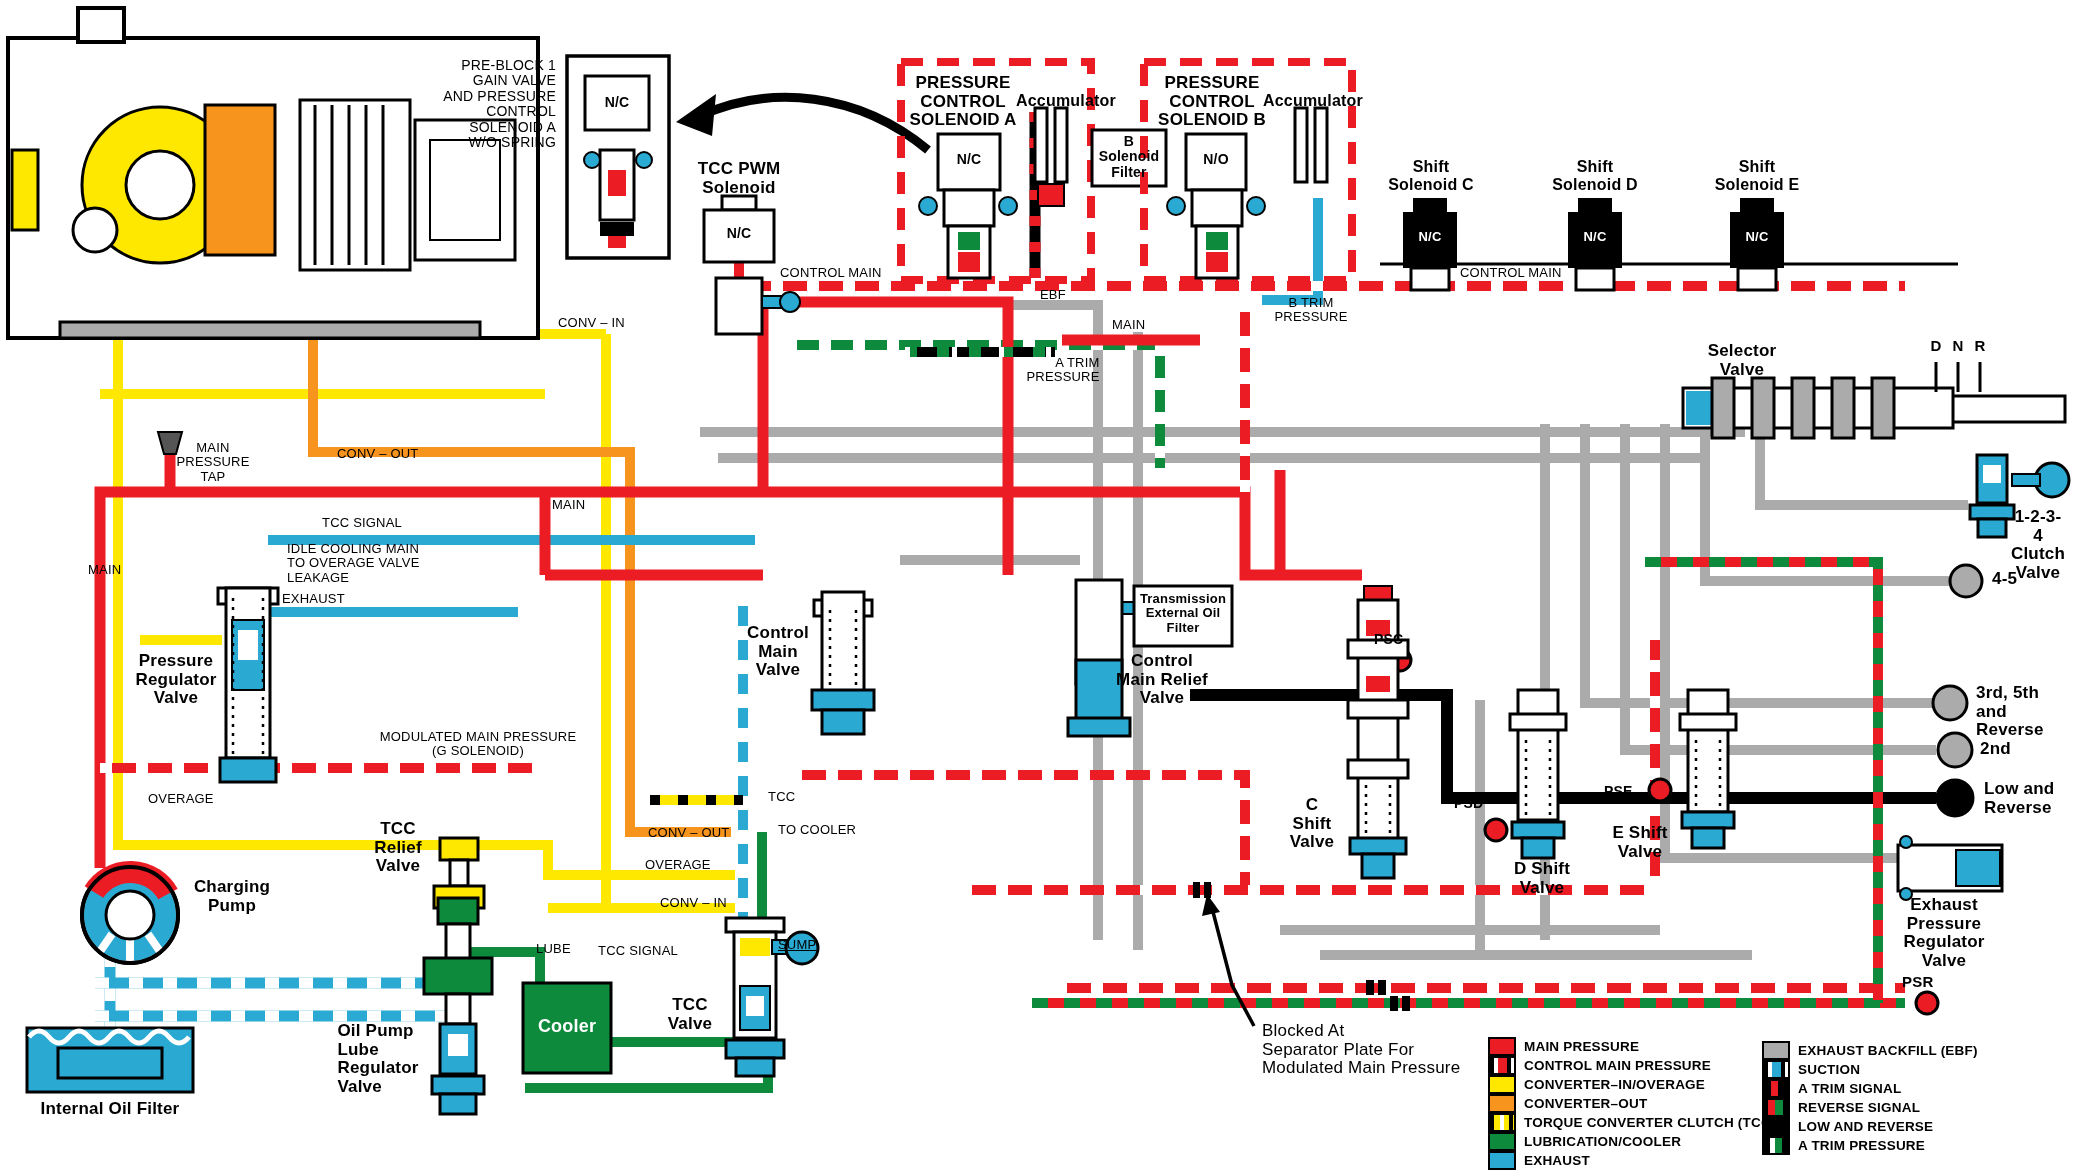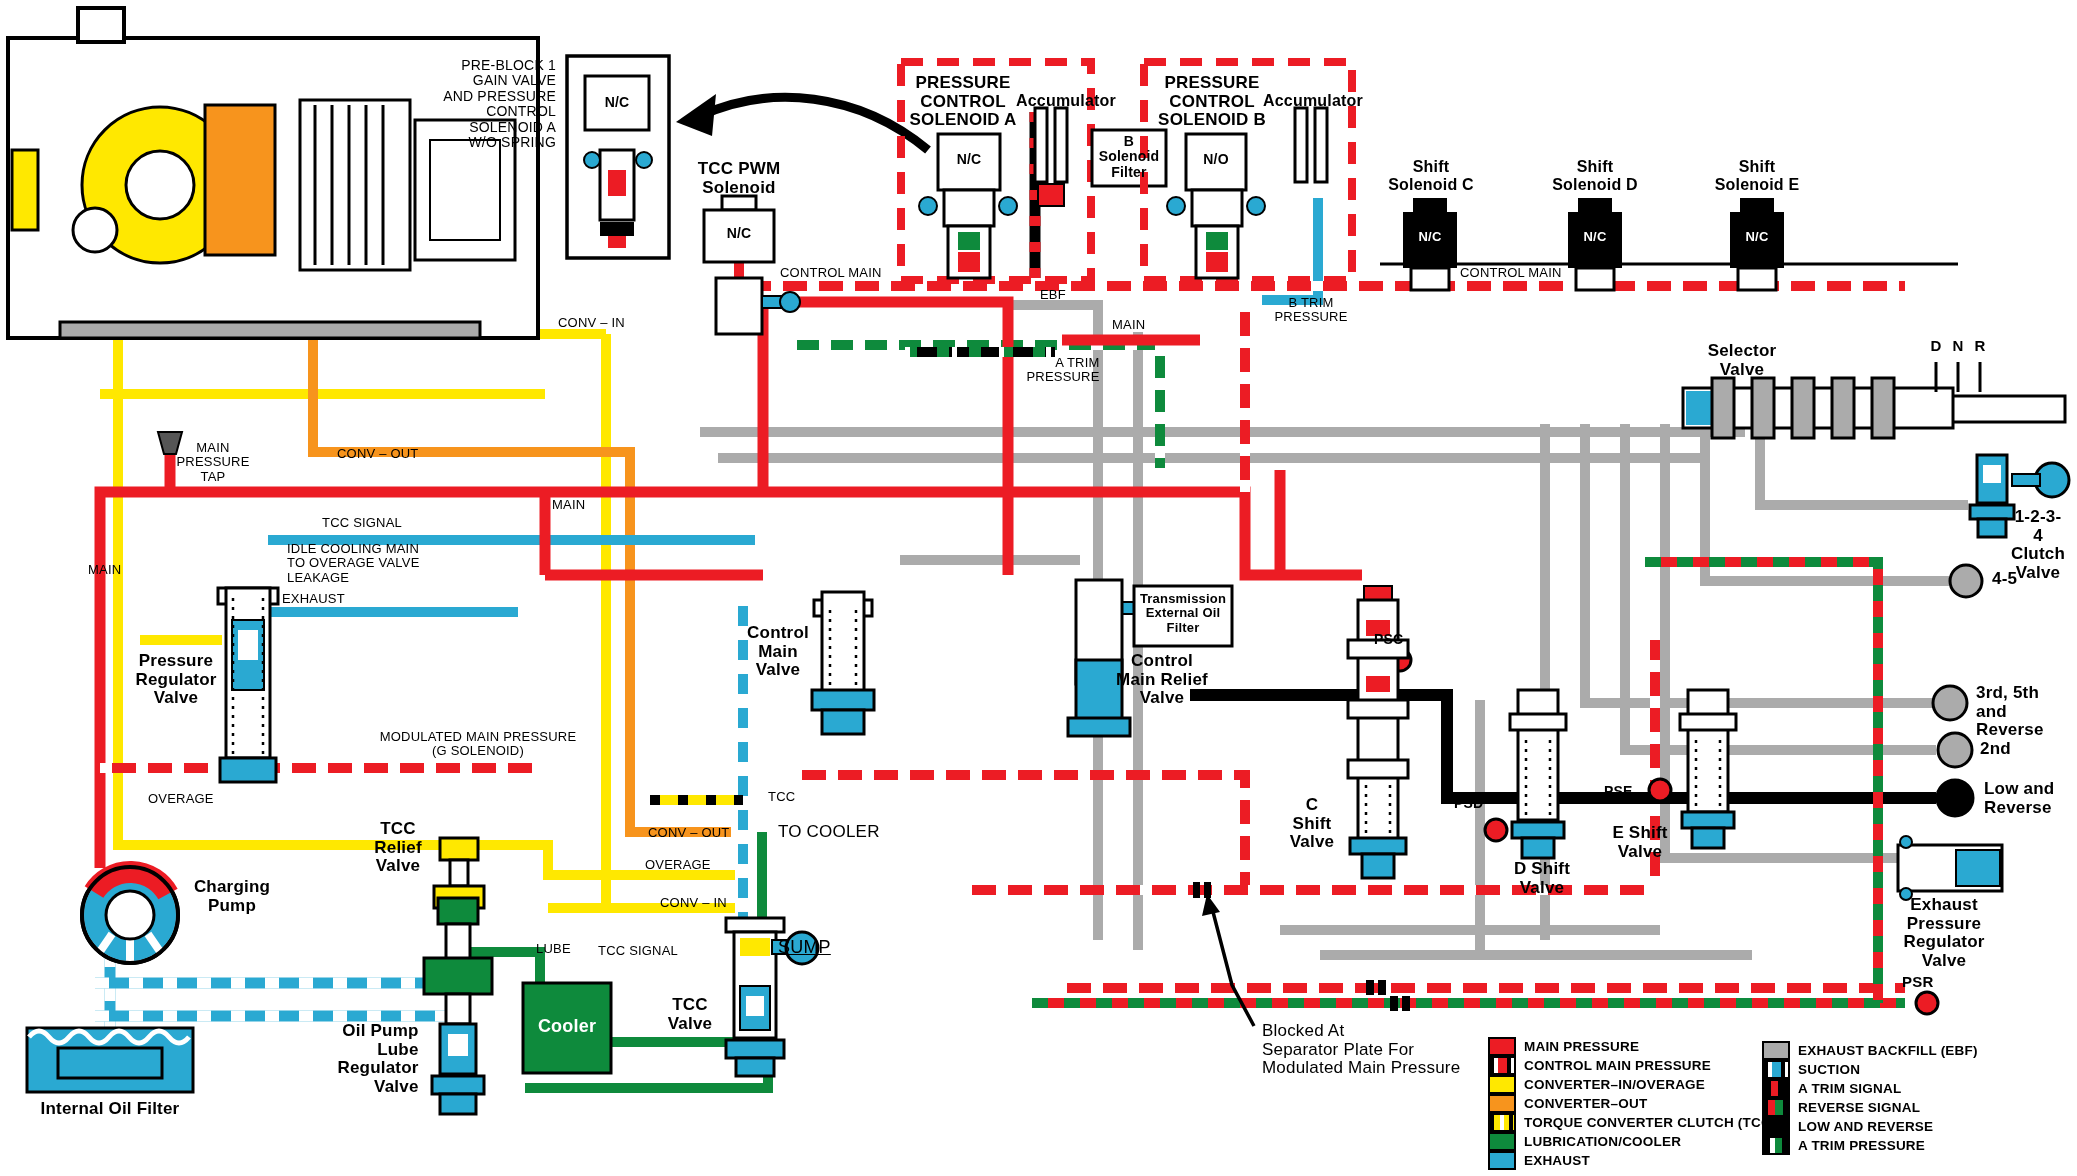--- a/index.html
+++ b/index.html
@@ -466,30 +466,30 @@
       <div class="lbl" style="left: 478px; top: 730px; transform: translateX(-50%); text-align: center; font-size: 13px;">MODULATED MAIN PRESSURE
 (G SOLENOID)</div>
       <div class="lbl" style="left: 148px; top: 792px; font-size: 13px;">OVERAGE</div>
       <div class="lbl" style="left: 398px; top: 820px; transform: translateX(-50%); text-align: center; font-size: 17px; font-weight: 700;">TCC
 Relief
 Valve</div>
       <div class="lbl" style="left: 232px; top: 878px; transform: translateX(-50%); text-align: center; font-size: 17px; font-weight: 700;">Charging
 Pump</div>
       <div class="lbl" style="left: 768px; top: 790px; font-size: 13px;">TCC</div>
       <div class="lbl" style="left: 648px; top: 826px; font-size: 13px;">CONV – OUT</div>
-      <div class="lbl" style="left: 778px; top: 823px; font-size: 17px;">TO COOLER</div>
+      <div class="lbl" style="left: 778px; top: 823px; font-size: 13px;">TO COOLER</div>
       <div class="lbl" style="left: 645px; top: 858px; font-size: 13px;">OVERAGE</div>
       <div class="lbl" style="left: 660px; top: 896px; font-size: 13px;">CONV – IN</div>
       <div class="lbl" style="left: 536px; top: 942px; font-size: 13px;">LUBE</div>
       <div class="lbl" style="left: 598px; top: 944px; font-size: 13px;">TCC SIGNAL</div>
-      <div class="lbl" style="left: 778px; top: 938px; font-size: 18px; text-decoration: underline;">SUMP</div>
+      <div class="lbl" style="left: 778px; top: 938px; font-size: 13px; text-decoration: underline;">SUMP</div>
       <div class="lbl" style="left: 567px; top: 1017px; transform: translateX(-50%); text-align: left; font-size: 18px; font-weight: 700; color: rgb(255, 255, 255);">Cooler</div>
       <div class="lbl" style="left: 690px; top: 996px; transform: translateX(-50%); text-align: center; font-size: 17px; font-weight: 700;">TCC
 Valve</div>
-      <div class="lbl" style="left: 378px; top: 1022px; transform: translateX(-50%); text-align: right; font-size: 17px; font-weight: 700;">Oil Pump
+      <div class="lbl" style="left: 378px; top: 1022px; transform: translateX(-50%); text-align: left; font-size: 17px; font-weight: 700;">Oil Pump
 Lube
 Regulator
 Valve</div>
       <div class="lbl" style="left: 110px; top: 1100px; transform: translateX(-50%); text-align: center; font-size: 17px; font-weight: 700;">Internal Oil Filter</div>
       <div class="lbl" style="left: 778px; top: 624px; transform: translateX(-50%); text-align: center; font-size: 17px; font-weight: 700;">Control
 Main
 Valve</div>
       <div class="lbl" style="left: 1162px; top: 652px; transform: translateX(-50%); text-align: center; font-size: 17px; font-weight: 700;">Control
 Main Relief
 Valve</div>

